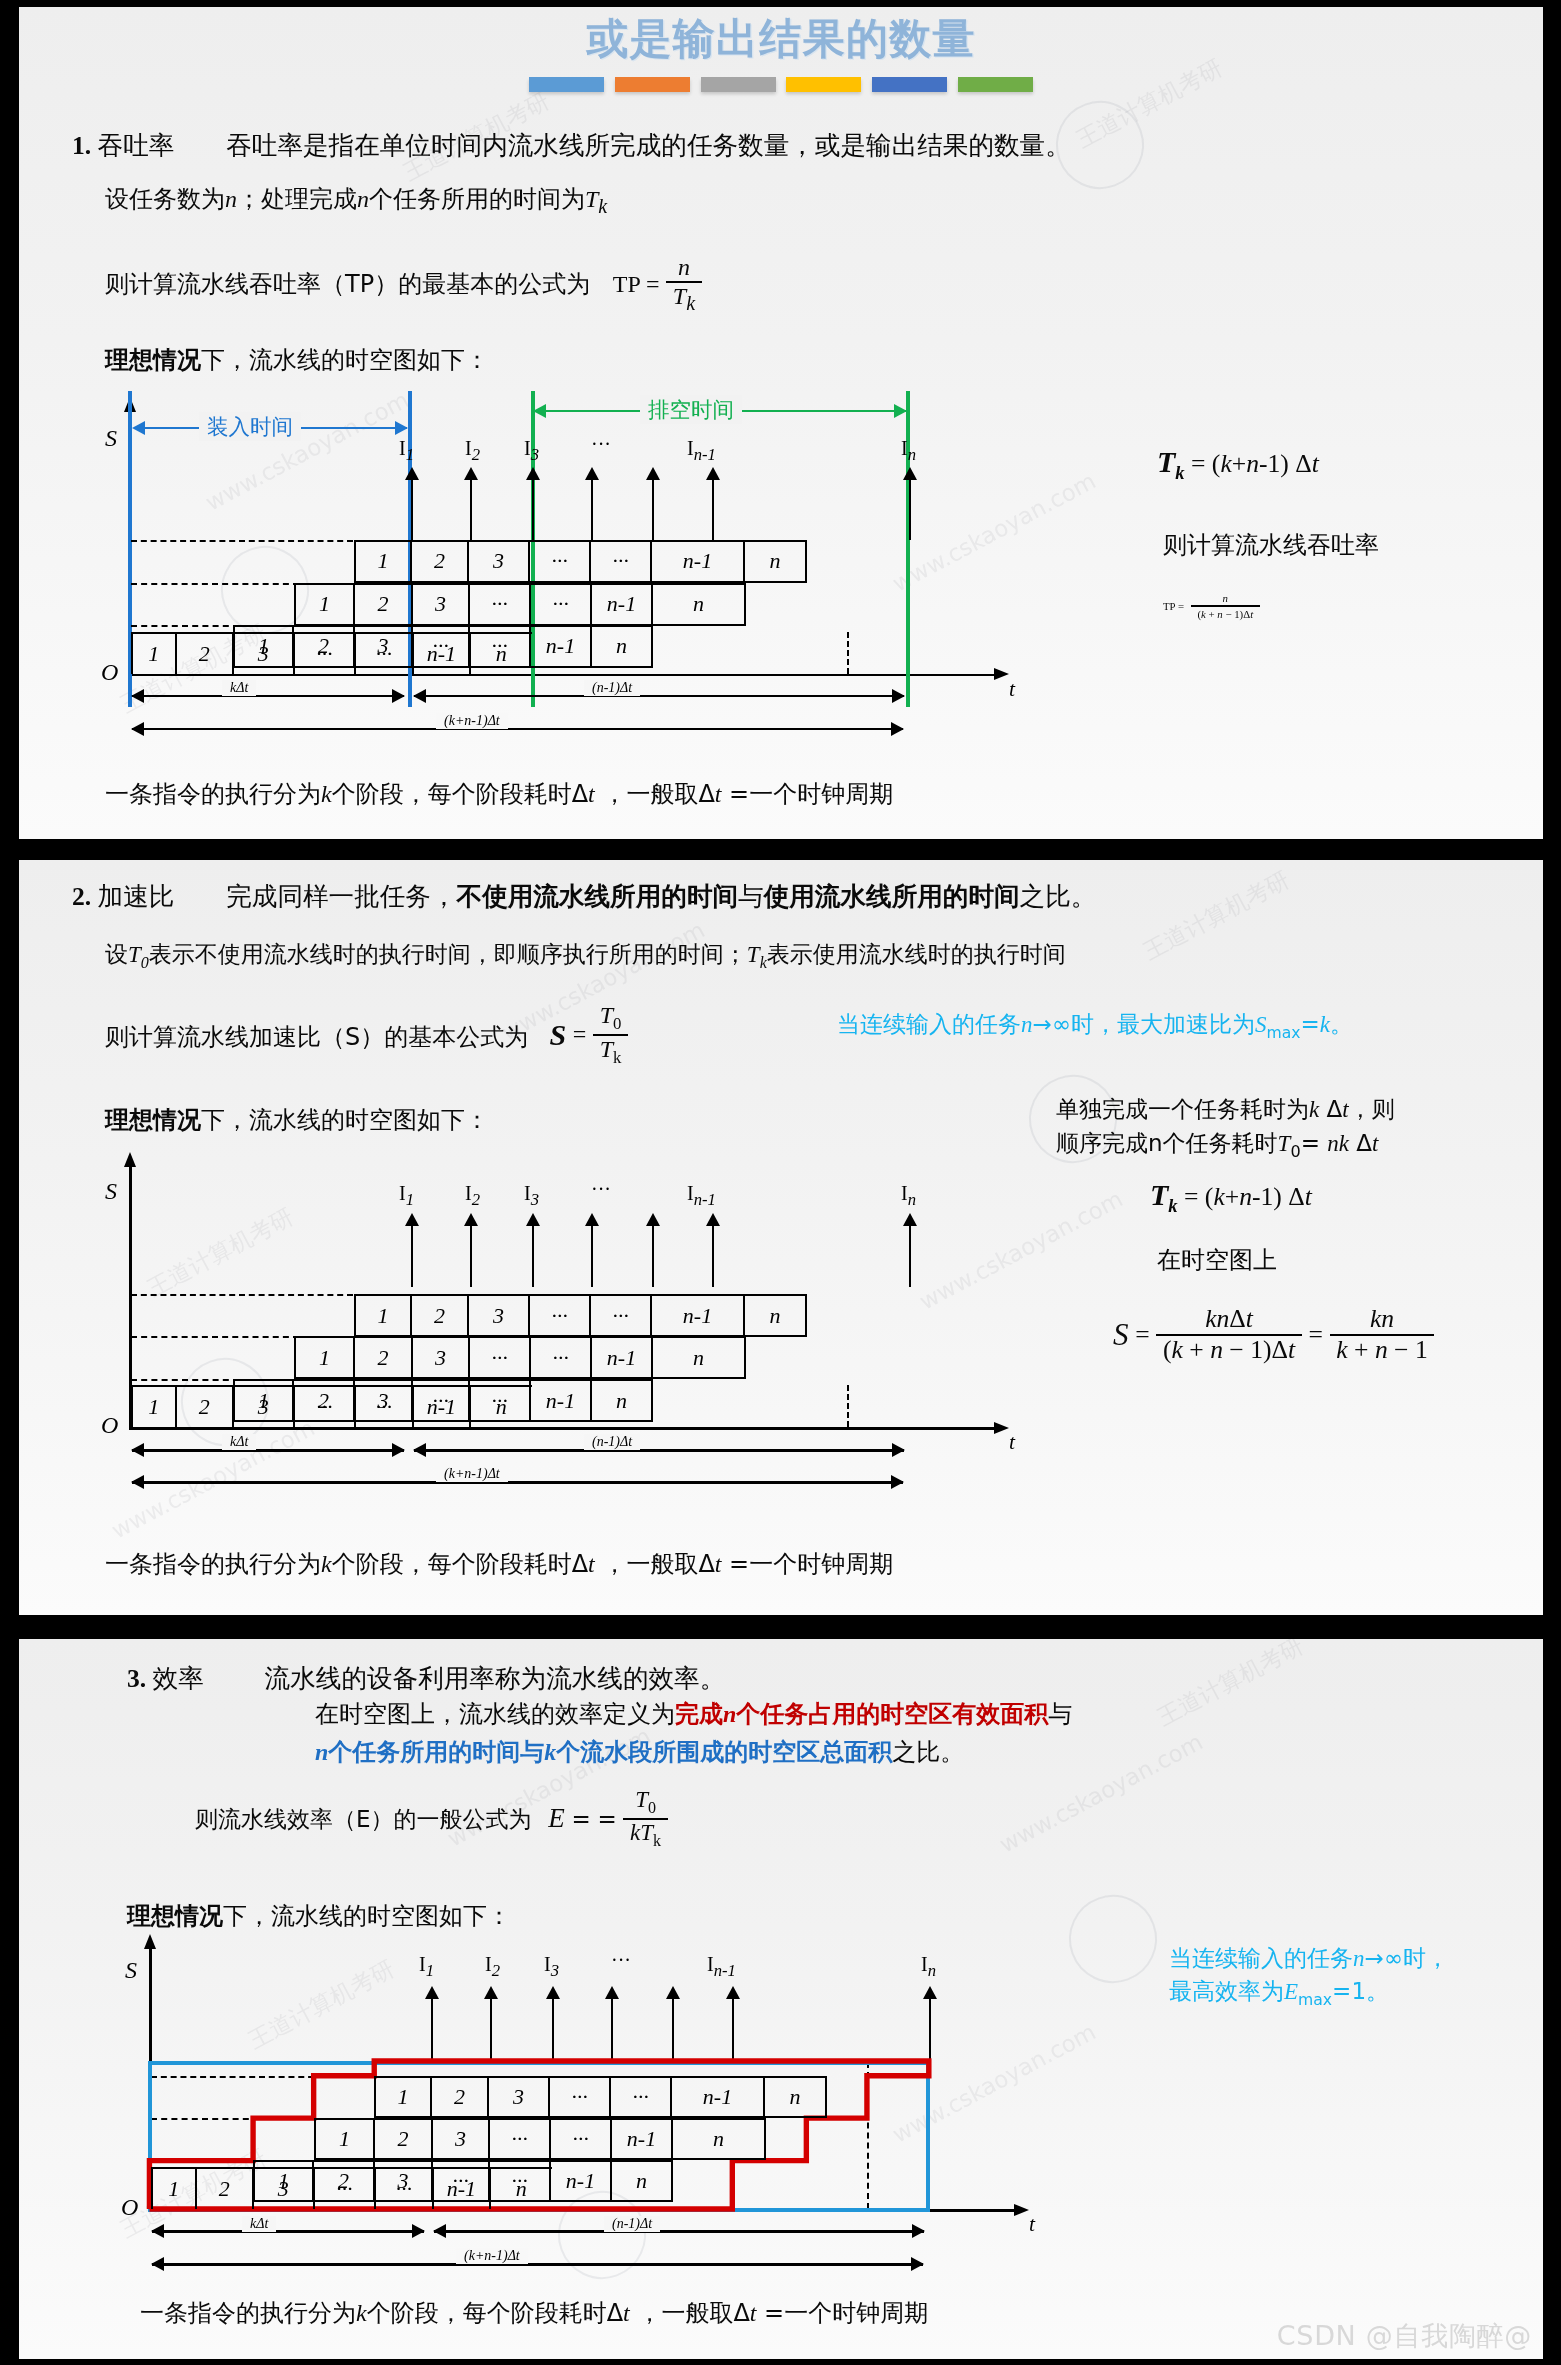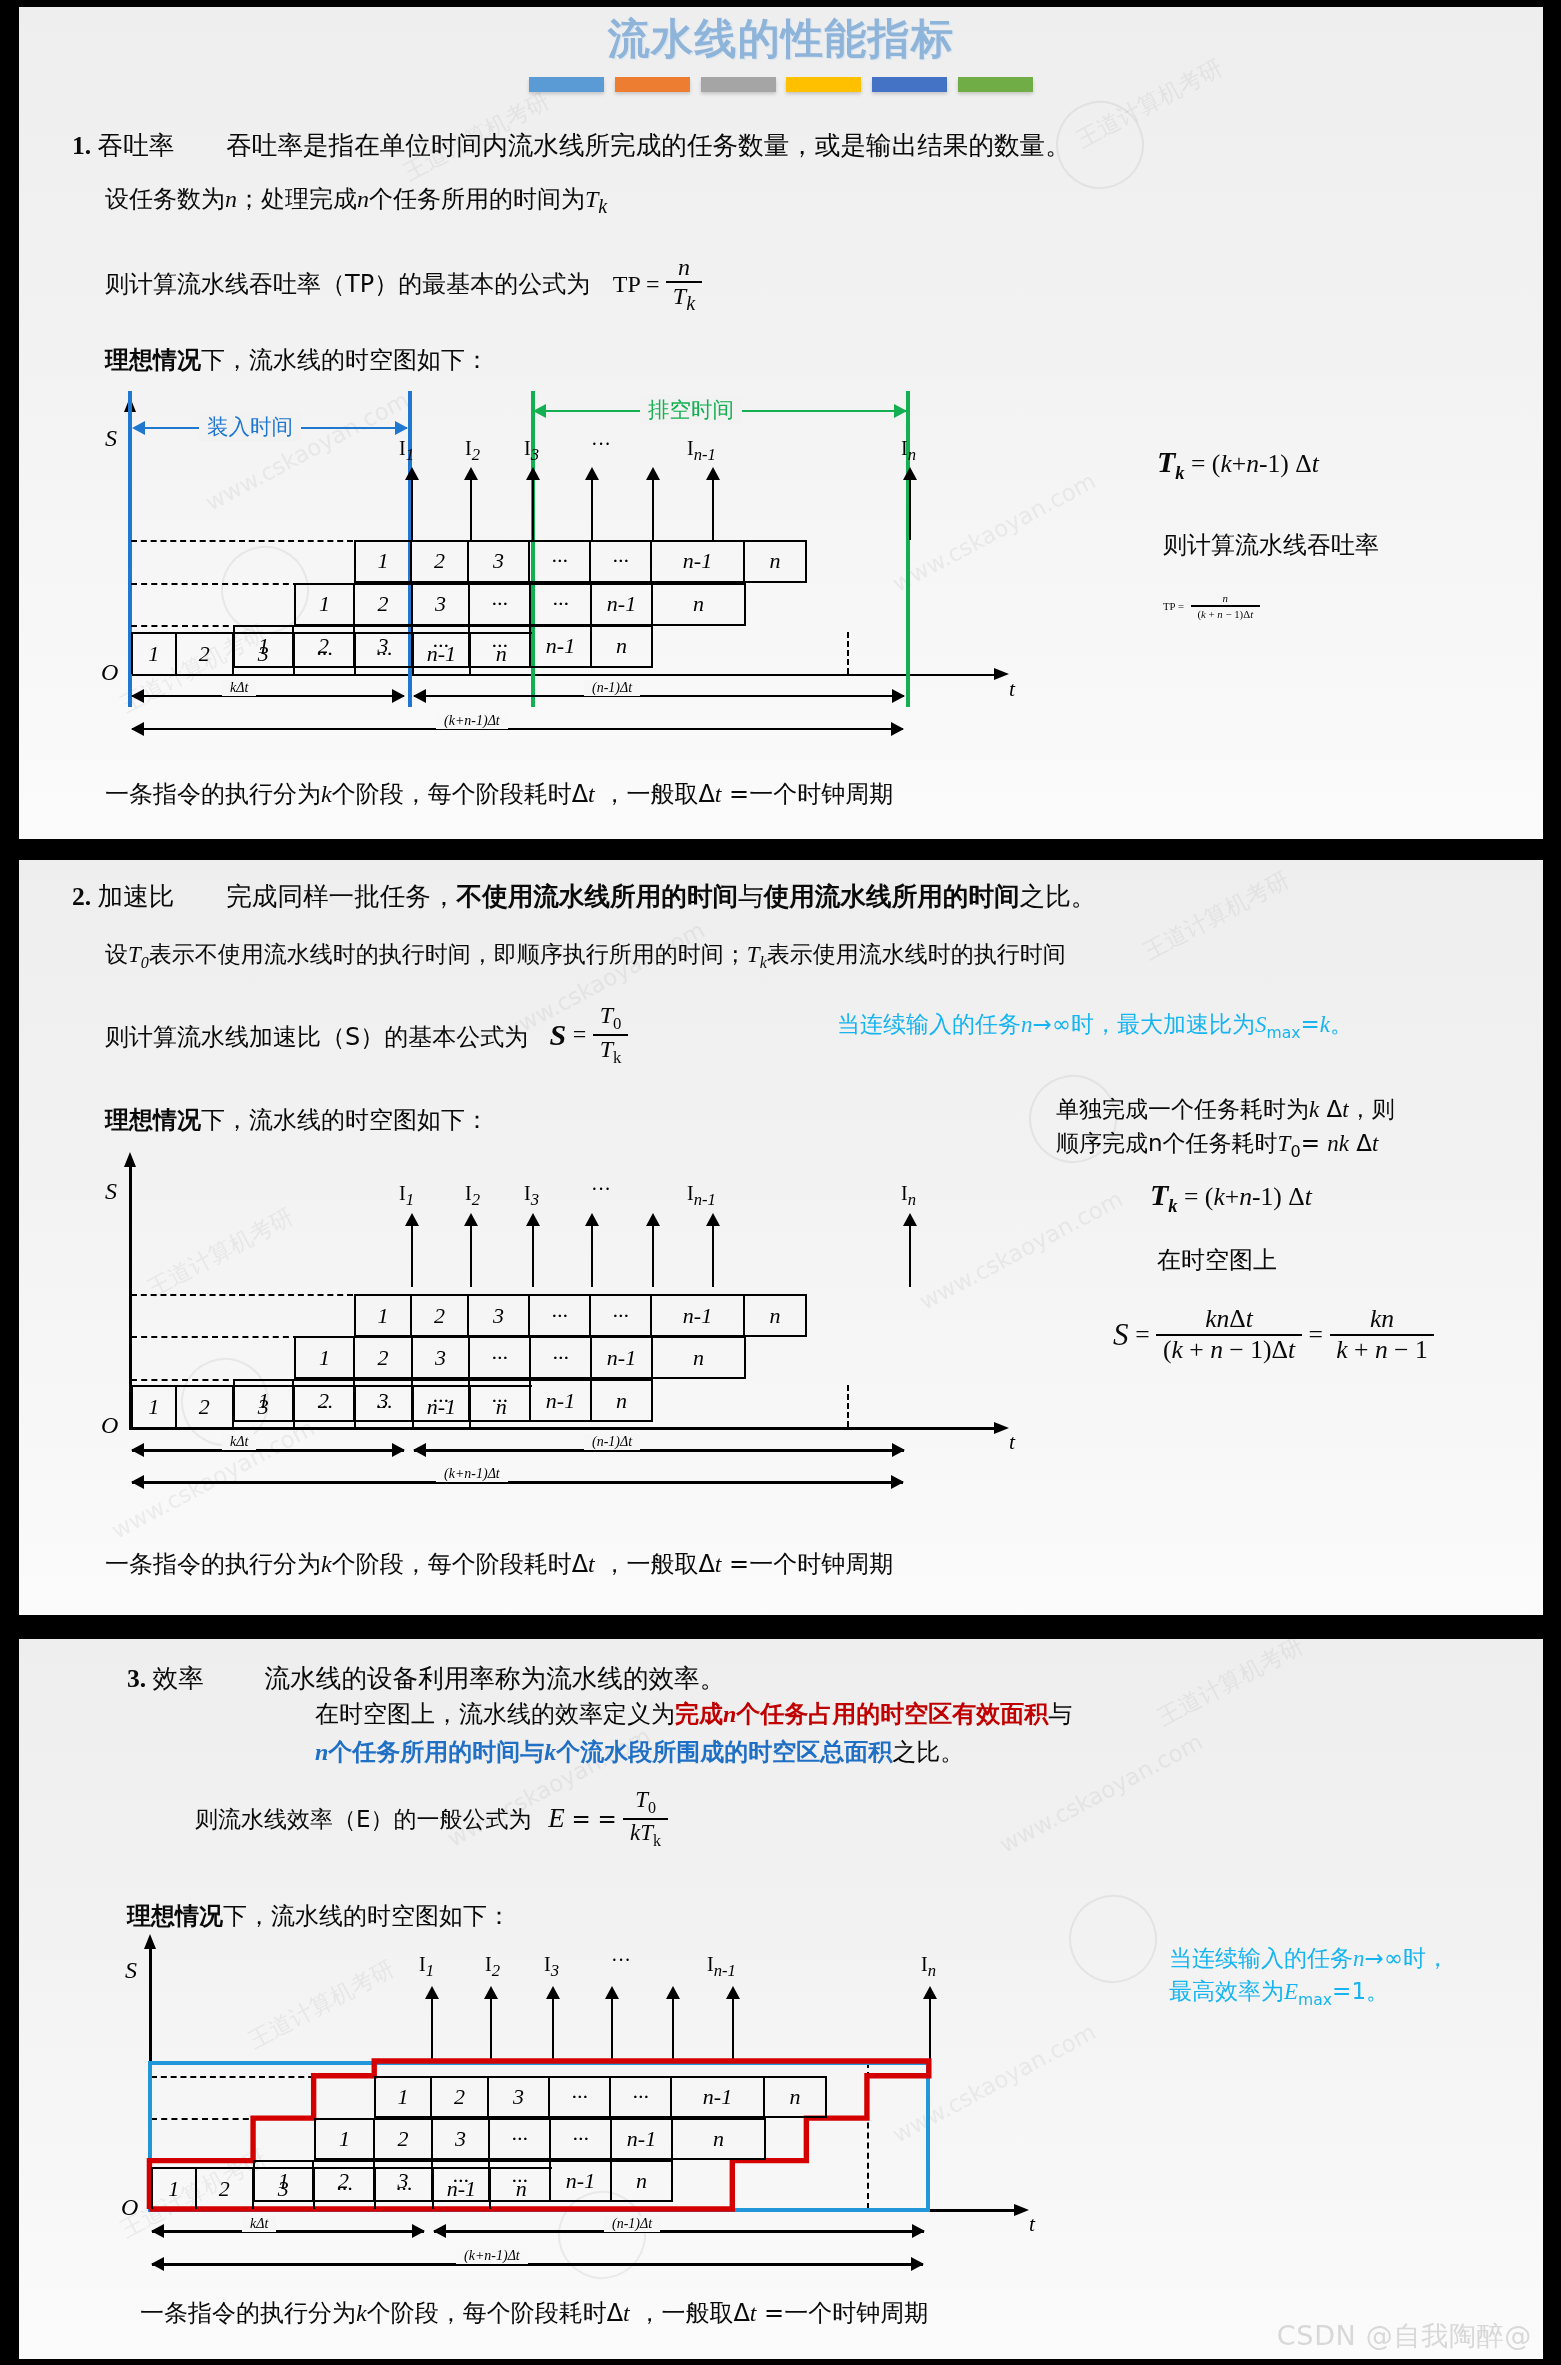--- a/index.html
+++ b/index.html
@@ -139,21 +139,21 @@
 
     <div class="wm" style="left:377px;  top:114px;">王道计算机考研</div>
     <div class="wm" style="left:1050px; top:81px;">王道计算机考研</div>
     <div class="wm" style="left:175px;  top:431px;">www.cskaoyan.com</div>
     <div class="wm" style="left:862px; top:512px;">www.cskaoyan.com</div>
     <div class="wm" style="left:94px;  top:646px;">王道计算机考研</div>
     <div class="wm-seal" style="left:1037px; top:94px;"></div>
     <div class="wm-seal" style="left:202px;  top:539px;"></div>
 
     <div class="title-wrap">
-      <div class="slide-title">流水线的性能指标</div>
+      <div class="slide-title">或是输出结果的数量</div>
       <div class="color-bars">
         <span style="background:#5b9bd5"></span>
         <span style="background:#ed7d31"></span>
         <span style="background:#a5a5a5"></span>
         <span style="background:#ffc000"></span>
         <span style="background:#4472c4"></span>
         <span style="background:#70ad47"></span>
       </div>
     </div>
 

